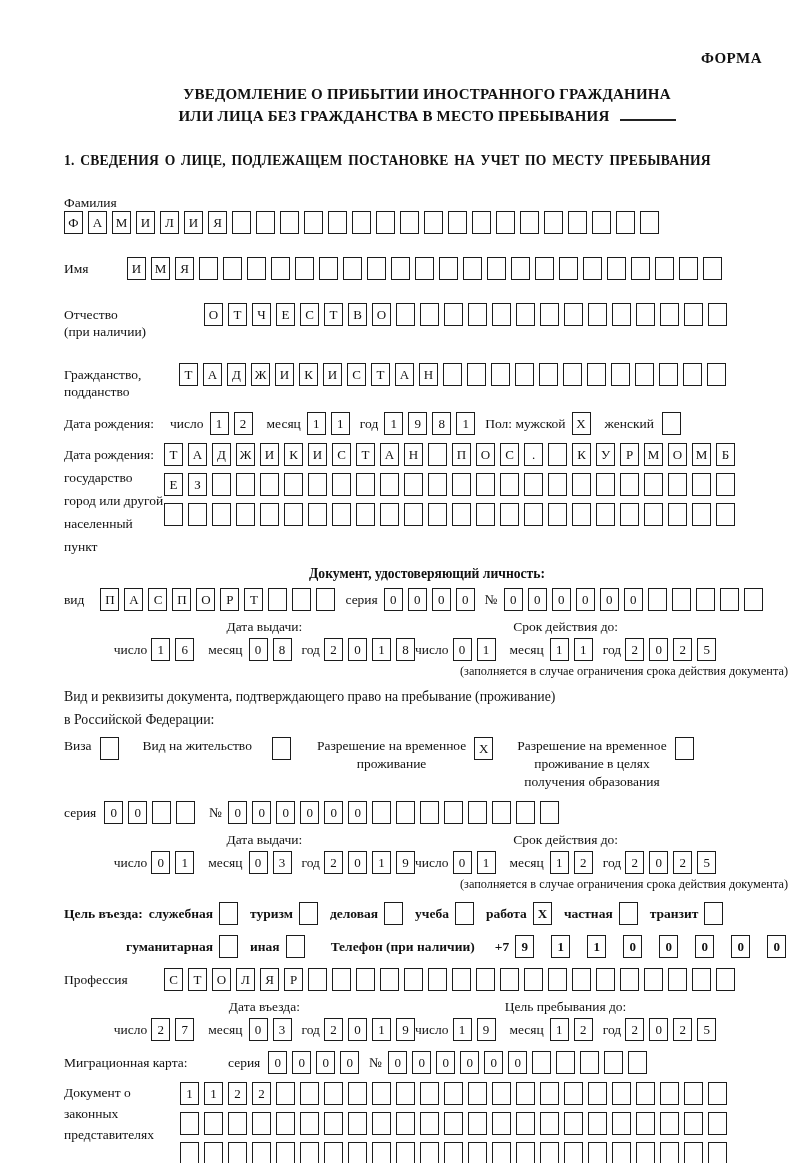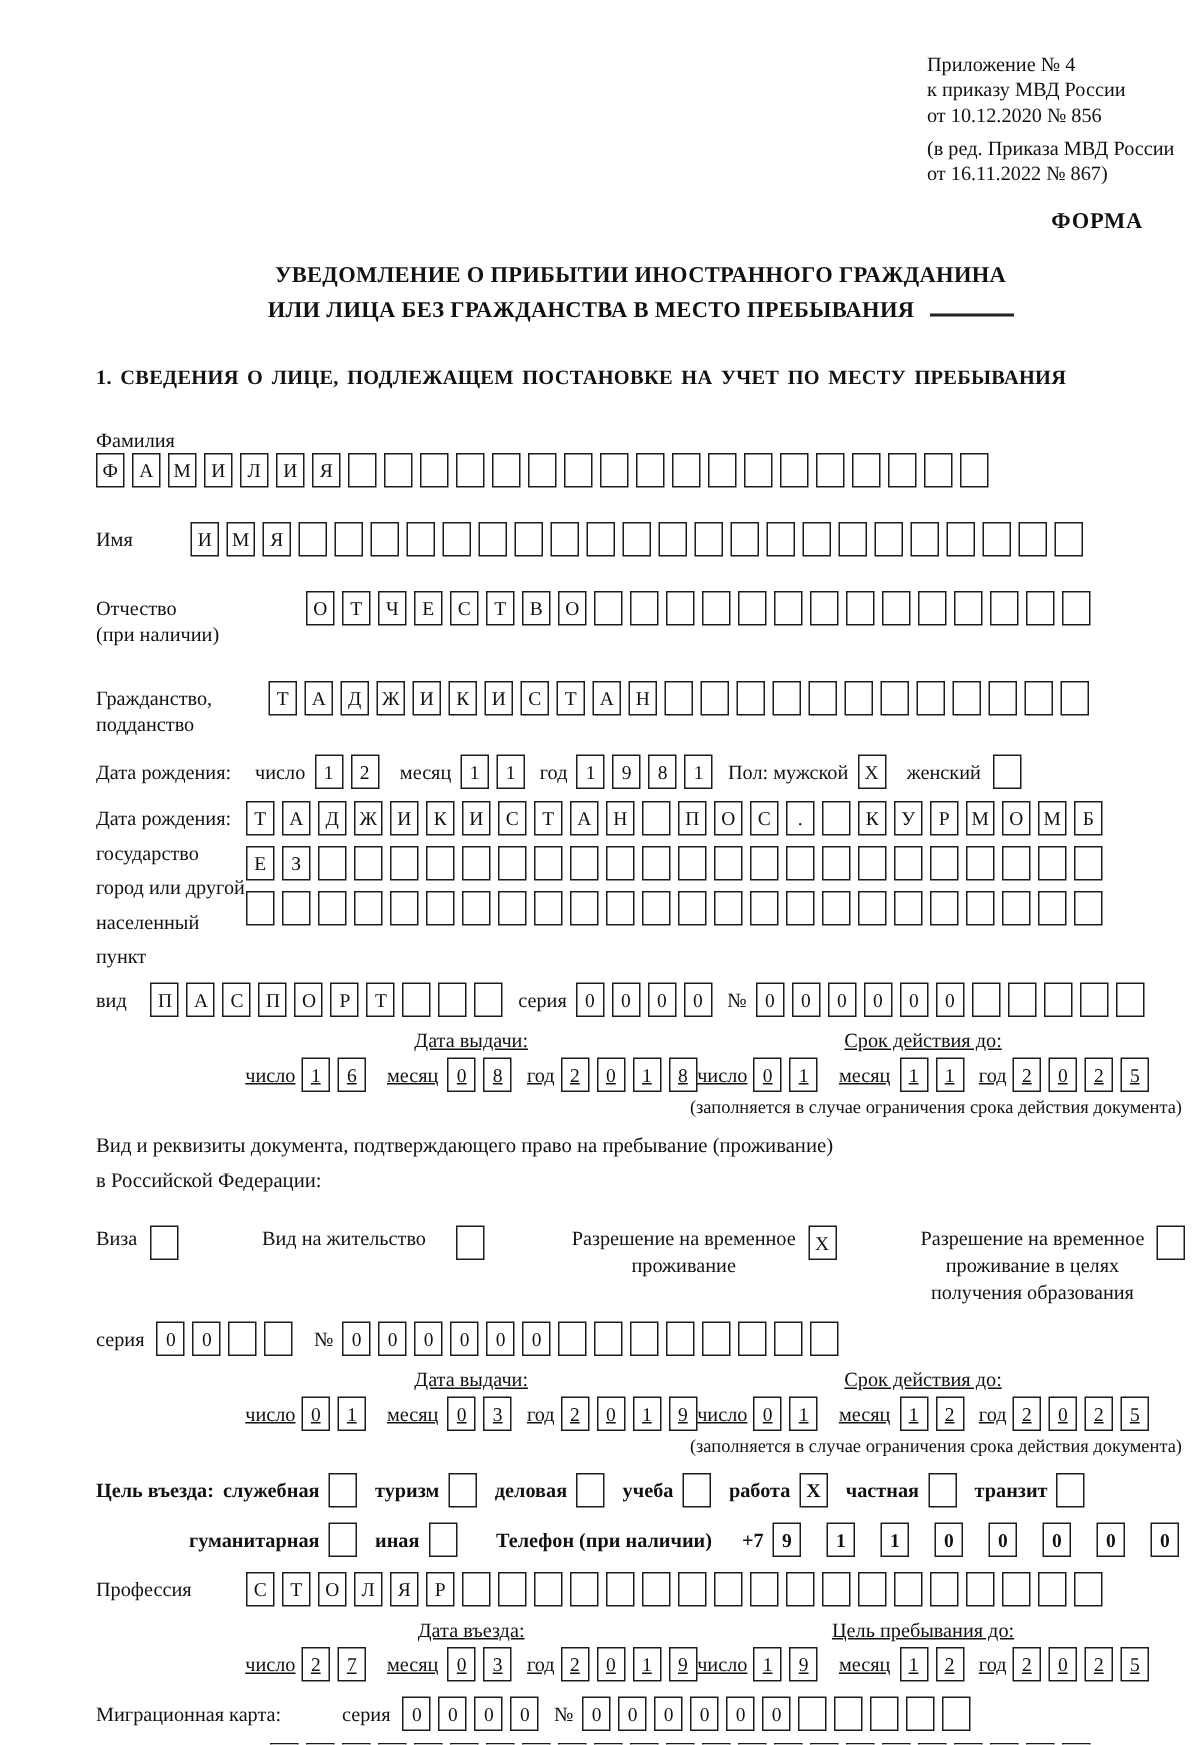--- a/index.html
+++ b/index.html
@@ -44,50 +44,43 @@
   .inline-row { display:flex; align-items:center; flex-wrap:nowrap; }
   .dlbl { font-size:13.5px; white-space:nowrap; flex:none; }
   .mr4 { margin-right:4px; } .mr6 { margin-right:6px; } .mr8 { margin-right:8px; }
   .ml8 { margin-left:8px; } .ml10 { margin-left:10px; } .ml14 { margin-left:14px; }
 
   .stackrows { display:flex; flex-direction:column; gap:7px; }
 
   .center-bold { text-align:center; font-weight:bold; font-size:13.6px; margin-top:8px; }
 
   
-  .datepair { display:flex; justify-content:flex-end; margin-top:8px; padding-right:24px;text-decoration:underline; }
+  .datepair { display:flex; justify-content:center; margin-top:8px; padding-right:24px; }
   .dgroup { display:inline-block; }
   .dg-title { text-align:center; font-size:13.5px; margin-bottom:3px; }
   .dg-row { display:flex; align-items:center; }
   .note-line { text-align:right; font-size:12.3px; margin-top:3px; padding-right:2px; }
 
   .para { font-size:13.8px; margin-top:8px; line-height:19px; }
 
   
-  .optrow { display:flex; align-items:flex-start; margin-top:21px;justify-content:space-between; }
+  .optrow { display:flex; align-items:flex-start; margin-top:8px; }
   .opt { display:flex; align-items:flex-start; }
   .opt-lbl { font-size:13.5px; line-height:18px; }
   .opt-lbl.center { text-align:center; }
   .opt .cell { margin-left:8px; margin-top:0; }
   .purpose-row { display:flex; align-items:center; margin-top:10px;font-weight:bold; }
   .purpose-row .dlbl { margin-right:6px; }
   .purpose-row .cell { margin-right:12px; }
 </style>
 </head>
 <body>
 
 <div class="page">
 
-  <div class="annex">
-    <div>Приложение № 4</div>
-    <div>к приказу МВД России</div>
-    <div>от 10.12.2020 № 856</div>
-    <div class="ed-gap">(в ред. Приказа МВД России</div>
-    <div>от 16.11.2022 № 867)</div>
-  </div>
 
   <div class="forma">ФОРМА</div>
 
   <div class="title">
     <div>УВЕДОМЛЕНИЕ О ПРИБЫТИИ ИНОСТРАННОГО ГРАЖДАНИНА</div>
     <div>
       <span>ИЛИ ЛИЦА БЕЗ ГРАЖДАНСТВА В МЕСТО ПРЕБЫВАНИЯ</span><span class="blank-line"></span>
     </div>
   </div>
 
@@ -325,20 +318,21 @@
           <span class="cell"></span>
           <span class="cell"></span>
           <span class="cell"></span>
           <span class="cell"></span>
           <span class="cell"></span>
           <span class="cell"></span>
         </div>
     </div>
   </div>
 
+  <div class="center-bold">Документ, удостоверяющий личность:</div>
 
   <div class="inline-row" style="margin-top:6px;">
     <span class="dlbl mr8">вид</span>
     <span class="cellrow ml8">
         <span class="cell">П</span>
         <span class="cell">А</span>
         <span class="cell">С</span>
         <span class="cell">П</span>
         <span class="cell">О</span>
         <span class="cell">Р</span>

